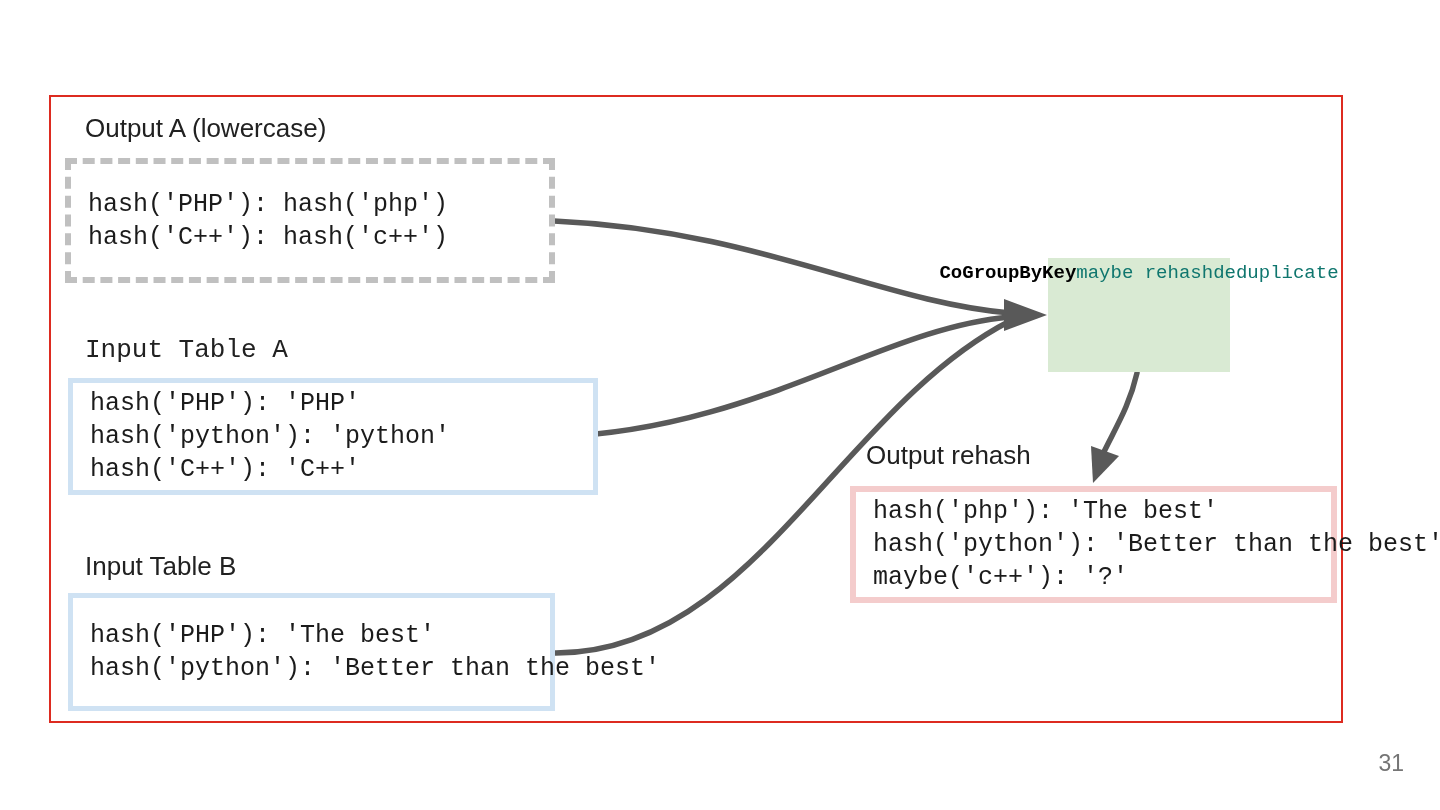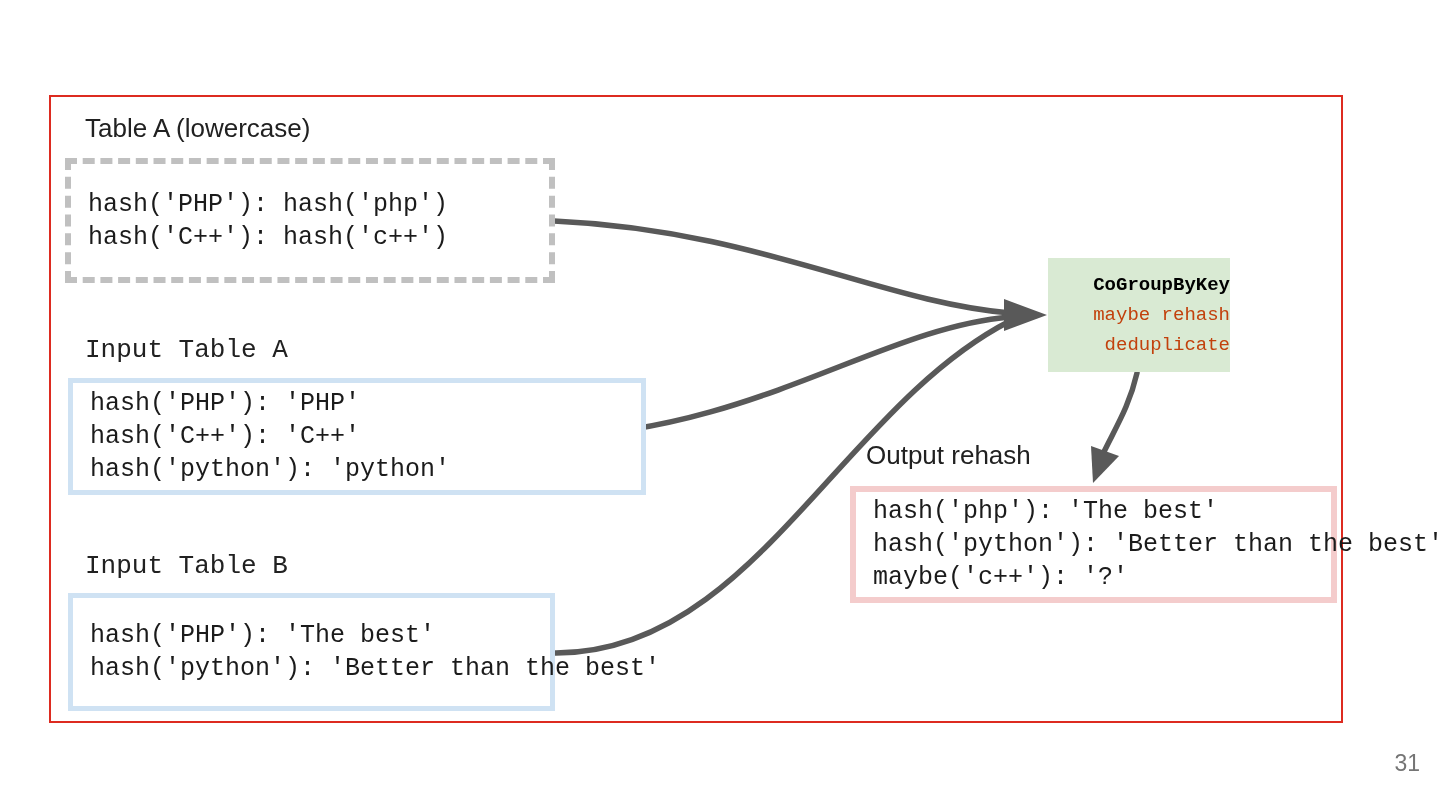--- a/index.html
+++ b/index.html
@@ -54,46 +54,45 @@
     line-height: 33px;
     color: #1b1b1b;
     white-space: nowrap;
     font-family: Liberation Mono, monospace;
   }
   .databox.dashed {
     left: 65px; top: 158px; width: 490px; height: 125px;
     border: 6px dashed var(--dash-gray, #c0c0c0);
     background: transparent;
   }
-  .databox.blue-a { left: 68px; top: 378px; width: 578px; height: 117px; border: 5px solid var(--input-border-blue, #cfe2f3); justify-content: center; }
+  .databox.blue-a { left: 68px; top: 378px; width: 530px; height: 117px; border: 5px solid var(--input-border-blue, #cfe2f3); justify-content: center; }
   .databox.blue-b { left: 68px; top: 593px; width: 487px; height: 118px; border: 5px solid var(--input-border-blue, #cfe2f3); }
   .databox.pink   { left: 850px; top: 486px; width: 487px; height: 117px; border: 6px solid var(--output-border-pink, #f4cccc); }
   .cogroup {
     position: absolute;
     z-index: 3;
     left: 1048px; top: 258px;
     width: 182px; height: 114px;
     box-sizing: border-box;
     background: var(--cogroup-bg-green, #d9ead3);
     display: flex;
-    flex-direction: column;
+    flex-direction: row;
     justify-content: center;
-    align-items: flex-end;
+    align-items: flex-start;
     font-family: "Liberation Mono", monospace;
     font-size: 19px;
     line-height: 30px;
     white-space: nowrap;
-    padding-left: 36px;
   }
   .cogroup-title { font-weight: bold; color: #000000; }
-  .cogroup-line  { color: #c2410c; }
+  .cogroup-line  { color: #0f766e; }
   .page-number {
     position: absolute;
     z-index: 3;
-    right: 20px; top: 750px;
+    right: 36px; top: 750px;
     font-size: 23px;
     color: var(--page-number-gray, #757575);
     margin-left: 26px;
   }
 </style>
 </head>
 <body>
 
 <div class="slide">
 
@@ -101,34 +100,34 @@
 
   <svg class="arrows" viewBox="0 0 1440 810" xmlns="http://www.w3.org/2000/svg">
     <path d="M 554 221 C 756 230, 880 302, 1010 313"></path>
     <path d="M 554 437 C 756 430, 880 328, 1010 317"></path>
     <path d="M 554 653 C 750 655, 840 408, 1010 321"></path>
     <polygon points="1004,299 1047,315 1004,331"></polygon>
     <path d="M 1137 373 C 1129 408, 1114 430, 1101 458"></path>
     <polygon points="1093,483 1119,456 1091,446"></polygon>
   </svg>
 
-  <div class="label" style="left:85px; top:113px;">Table A (lowercase)</div>
+  <div class="label" style="left:85px; top:113px;">Output A (lowercase)</div>
   <div class="databox dashed">
     <div>hash('PHP'): hash('php')</div>
     <div>hash('C++'): hash('c++')</div>
   </div>
 
   <div class="label" style="left:85px; top:335px;font-family:Liberation Mono, monospace;">Input Table A</div>
   <div class="databox blue-a">
     <div>hash('PHP'): 'PHP'</div>
+    <div>hash('python'): 'python'</div>
     <div>hash('C++'): 'C++'</div>
-    <div>hash('python'): 'python'</div>
   </div>
 
-  <div class="label" style="left:85px; top:551px;font-family:Liberation Mono, monospace;">Input Table B</div>
+  <div class="label" style="left:85px; top:551px;">Input Table B</div>
   <div class="databox blue-b">
     <div>hash('PHP'): 'The best'</div>
     <div>hash('python'): 'Better than the best'</div>
   </div>
 
   <div class="cogroup">
     <div class="cogroup-title">CoGroupByKey</div>
     <div class="cogroup-line">maybe rehash</div>
     <div class="cogroup-line">deduplicate</div>
   </div>

